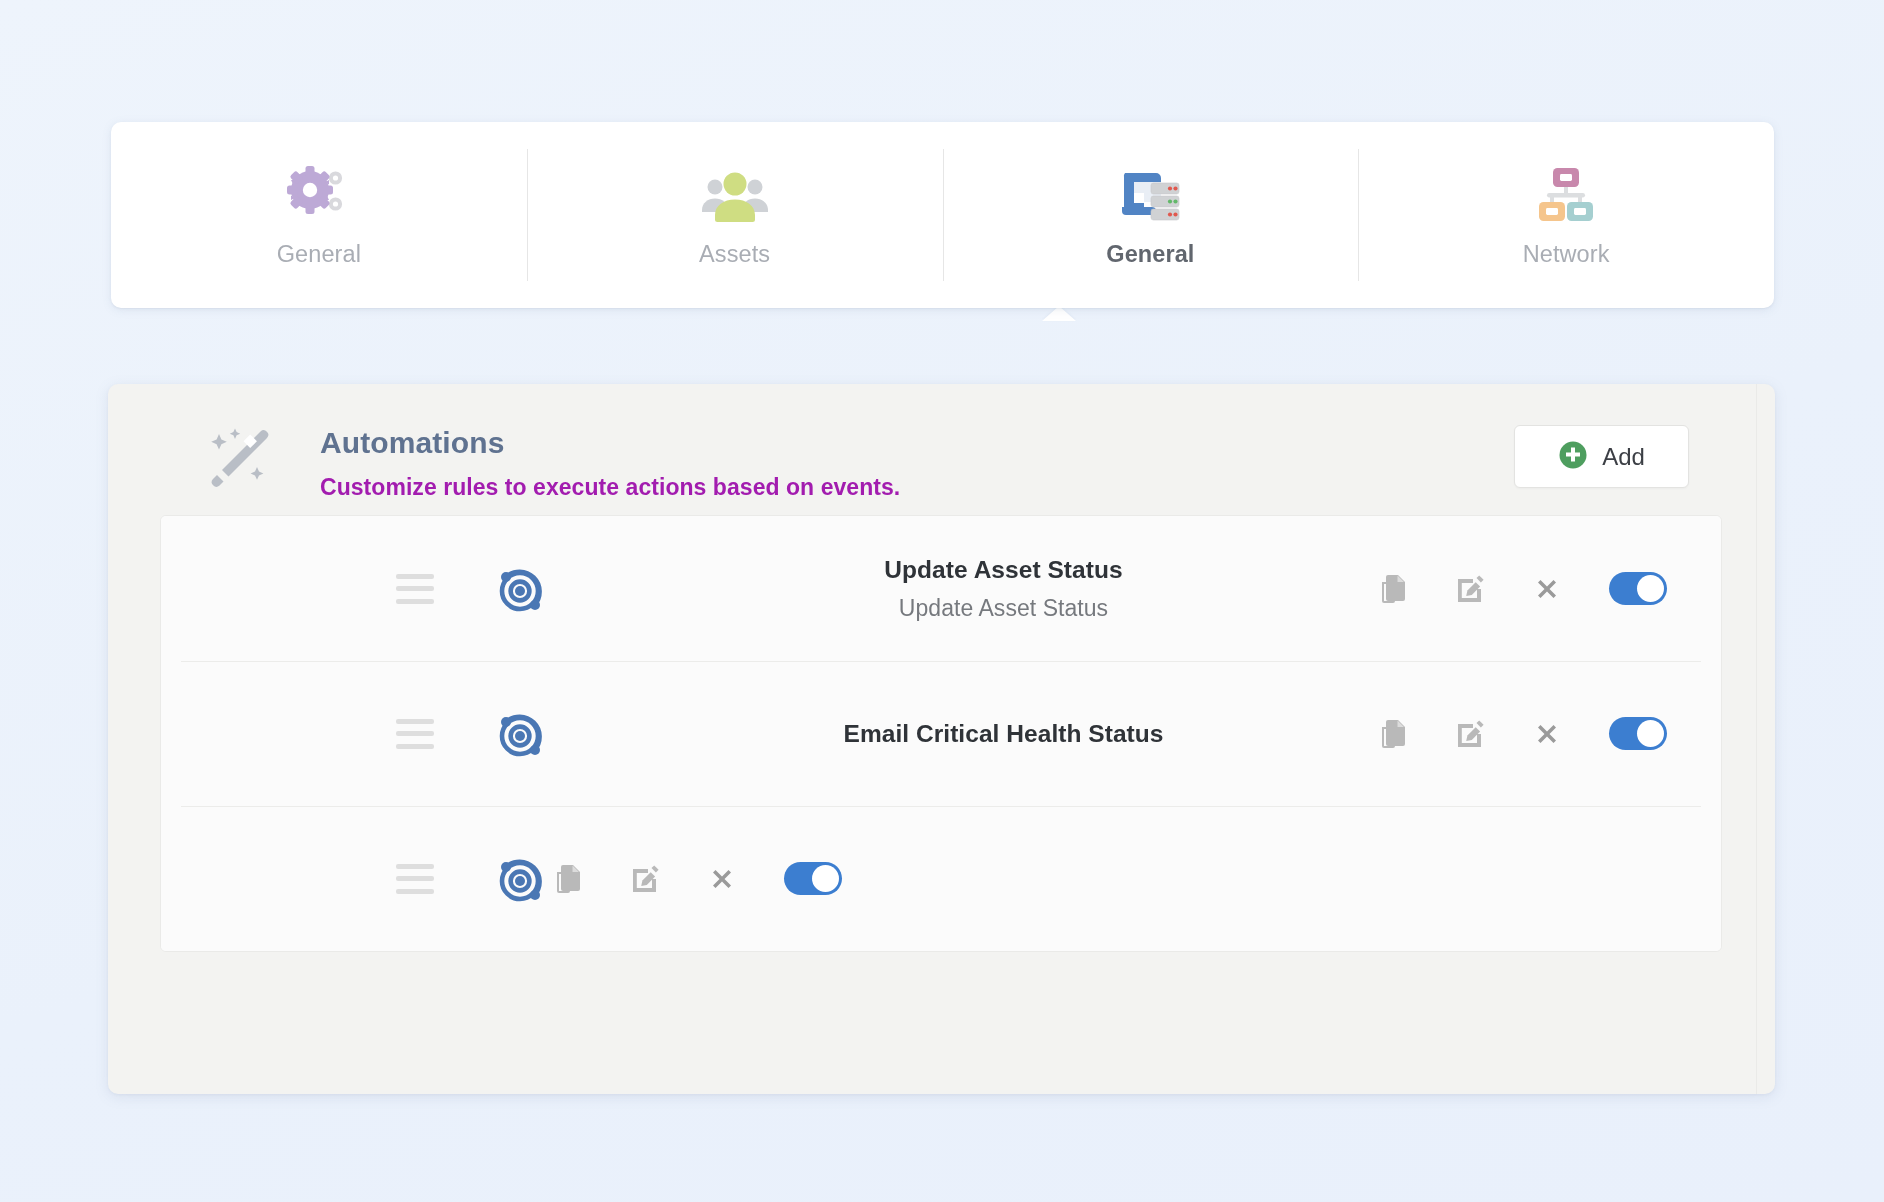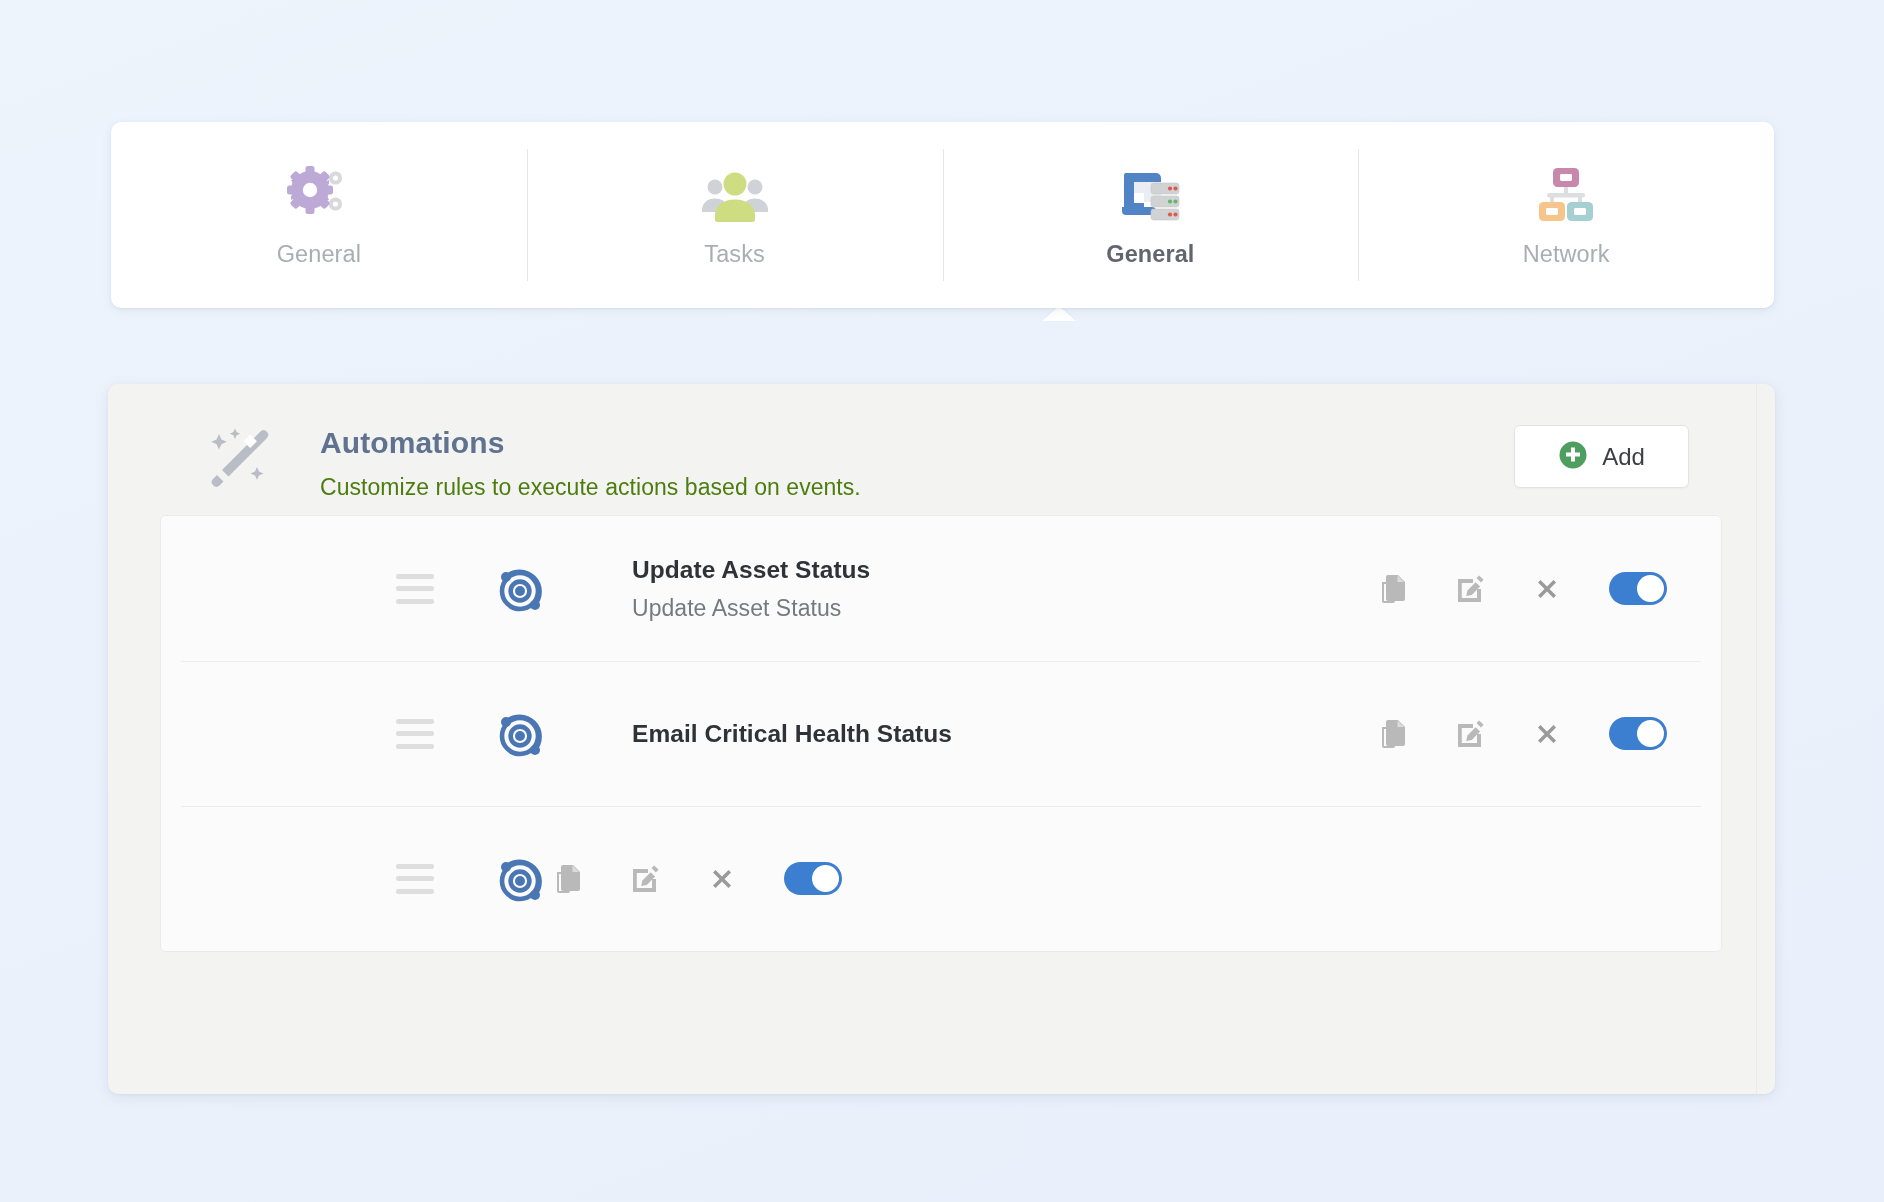--- a/index.html
+++ b/index.html
@@ -142,22 +142,23 @@
   .panel-title {
     font-size: 30px;
     font-weight: 700;
     color: #5f7290;
     letter-spacing: 0.1px;
   }
 
   .panel-subtitle {
     margin-top: 14px;
     font-size: 23px;
-    color: #4d7c0f;
+    color: #a21caf;
     letter-spacing: 0.05px;
+    font-weight: bold;
   }
 
   .add-button {
     position: absolute;
     right: 86px;
     top: 41px;
     width: 175px;
     height: 63px;
     background: #ffffff;
     border: 1px solid #e3e3e1;
@@ -178,20 +179,21 @@
   
   .list {
     position: absolute;
     left: 52px;
     top: 131px;
     width: 1562px;
     background: #fcfcfc;
     border: 1px solid #eaeae8;
     border-radius: 6px;
     overflow: hidden;
+    text-align: center;
   }
 
   .row {
     position: relative;
     display: flex;
     align-items: center;
     height: 145px;
     background: #fbfbfb;
   }
 
@@ -338,21 +340,21 @@
               <path d="M4 47c0-7 5.8-11.5 13-11.5S30 40 30 47v2H4z"></path>
               <circle cx="57" cy="24" r="7.5"></circle>
               <path d="M44 47c0-7 5.8-11.5 13-11.5S70 40 70 47v2H44z"></path>
             </g>
             <g fill="#cfdd82">
               <circle cx="37" cy="21" r="11.5"></circle>
               <path d="M17 52c0-9.4 8.6-15.5 20-15.5S57 42.6 57 52v4.5a2.5 2.5 0 0 1-2.5 2.5h-35A2.5 2.5 0 0 1 17 56.5z"></path>
             </g>
           </svg>
         </span>
-        <span class="tab-label">Tasks</span>
+        <span class="tab-label">Assets</span>
       </div>
 
       <div class="tab active">
         <span class="tab-icon">
           <svg viewBox="0 0 74 62" width="74" height="62" aria-hidden="true">
             <path d="M12 10h31a5 5 0 0 1 5 5v7h-9v-3H21v21h10v9H16a5 5 0 0 1-5-5V15a5 5 0 0 1 1-5z" fill="#5184c4"></path>
             <path d="M21 19h27v20H31v-9H21z" fill="#e9eef5"></path>
             <path d="M9 44h30a4 4 0 0 1 0 8H13a4 4 0 0 1-4-4z" fill="#5184c4"></path>
             <g fill="#d0d2d4" stroke="#c6c8ca" stroke-width="0.6">
               <rect x="38" y="20" width="28" height="11" rx="2.4"></rect>

